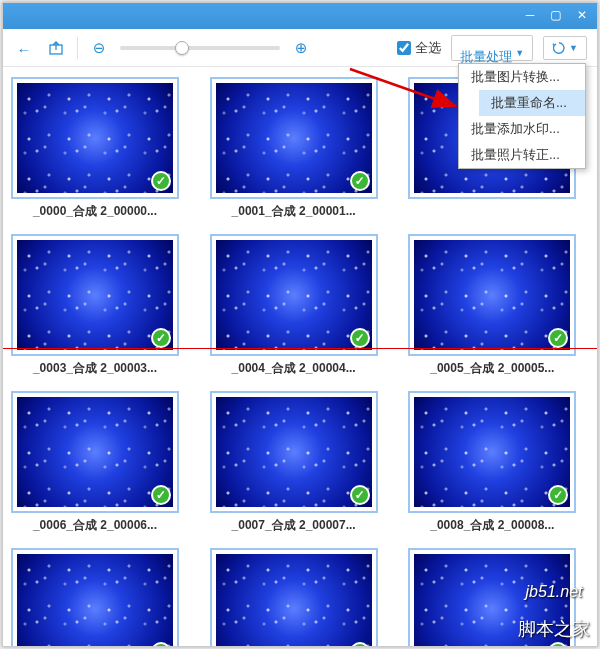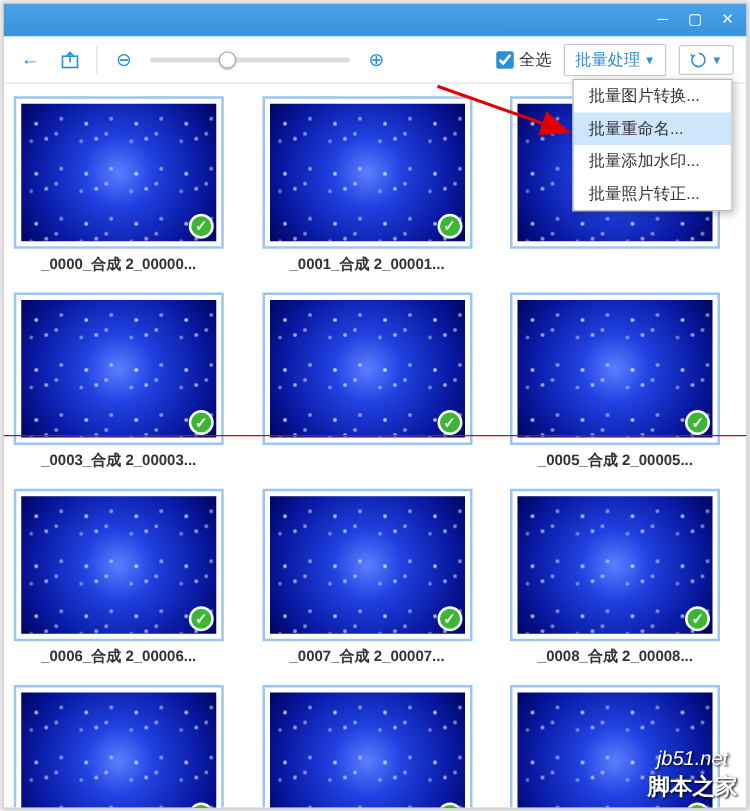--- a/index.html
+++ b/index.html
@@ -8,43 +8,43 @@
   .titlebar { height: 26px; background: linear-gradient(#4aa3e8, #3a93d8); position: relative; }
   .titlebar .sysbtn { position: absolute; right: 2px; top: 3px; display: flex; }
   .sysbtn span { width: 26px; height: 18px; color: #fff; font-size: 12px; text-align: center; line-height: 18px; cursor: pointer; }
   .toolbar { height: 38px; border-bottom: 1px solid #e5e5e5; display: flex; align-items: center; padding: 0 10px; gap: 10px; position: relative; }
   .tbtn { width: 22px; height: 22px; display: flex; align-items: center; justify-content: center; color: #2a8fd6; font-size: 15px; cursor: pointer; border-radius: 2px; }
   .zoom-slider { width: 160px; height: 4px; background: #ddd; border-radius: 2px; position: relative; }
   .zoom-slider .knob { position: absolute; left: 55px; top: -5px; width: 14px; height: 14px; border-radius: 50%; background: #fff; border: 1px solid #aaa; box-shadow: 0 1px 2px rgba(0,0,0,.2); }
   .spacer { flex: 1; }
   .selall { display: flex; align-items: center; gap: 4px; font-size: 13px; color: #333; }
   .selall input { width: 14px; height: 14px; accent-color: #2a8fd6; }
-  .batch-btn { height: 24px; padding: 12px 8px; border: 1px solid #ccc; background: #fff; color: #2a8fd6; font-size: 13px; display: flex; align-items: center; gap: 3px; cursor: pointer; border-radius: 2px; }
+  .batch-btn { height: 24px; padding: 12px 8px; border: 1px solid #ccc; background: #fff; color: #2a8fd6; font-size: 13px; display: flex; align-items: flex-start; gap: 3px; cursor: pointer; border-radius: 2px; }
   .rotate-btn { height: 24px; padding: 0 8px; border: 1px solid #ccc; background: #fff; color: #2a8fd6; display: flex; align-items: center; cursor: pointer; border-radius: 2px; }
   .content { padding: 10px 8px; display: grid; grid-template-columns: repeat(3, 1fr); gap: 14px 18px; height: calc(100% - 64px); overflow: hidden; }
   .thumb { width: 168px; }
   .thumb-img { width: 168px; height: 122px; background: #fff; border: 2px solid #9cc6ef; padding: 4px; position: relative; }
   .thumb-img .img-inner { width: 100%; height: 100%; background: radial-gradient(circle at 50% 50%, #5b7eff 0%, #2040e0 30%, #0818a0 72%, #000460 100%); position: relative; overflow: hidden; }
   .img-inner::before { content: ""; position: absolute; inset: 0; background:
     radial-gradient(circle at 30% 40%, rgba(255,255,255,.7) 1px, transparent 2px),
     radial-gradient(circle at 70% 60%, rgba(255,255,255,.5) 1px, transparent 2px),
     radial-gradient(circle at 50% 70%, rgba(255,255,255,.6) 1px, transparent 2px),
     radial-gradient(circle at 20% 75%, rgba(255,255,255,.4) 1px, transparent 2px),
     radial-gradient(circle at 80% 30%, rgba(255,255,255,.5) 1px, transparent 2px);
     background-size: 40px 40px; }
   .check { position: absolute; right: 6px; bottom: 6px; width: 20px; height: 20px; border-radius: 50%; background: #3cb634; border: 2px solid #fff; display: flex; align-items: center; justify-content: center; color: #fff; font-size: 12px; font-weight: bold; }
   .thumb-caption { font-size: 12px; color: #333; text-align: center; margin-top: 4px; white-space: nowrap; overflow: hidden; text-overflow: ellipsis; font-weight: bold; }
   .dropdown { position: absolute; right: 14px; top: 63px; width: 128px; background: #fff; border: 1px solid #bbb; box-shadow: 2px 2px 6px rgba(0,0,0,.25); z-index: 20; }
   .dropdown .mi { height: 26px; line-height: 26px; padding: 0 12px; font-size: 13px; color: #333; cursor: pointer; }
-  .dropdown .mi.hover { background: #cde6fb; }
+  .dropdown .mi.hover { background: #cde6fb; margin-left: 20px; }
   .arrow { position: absolute; left: 345px; top: 64px; z-index: 25; pointer-events: none; }
   .redline { position: absolute; left: 3px; top: 348px; width: 594px; height: 1px; background: #d00; z-index: 10; }
   .watermark { position: absolute; right: 10px; bottom: 8px; text-align: center; z-index: 30; }
   .watermark .jb { color: #fff; font-size: 16px; font-style: italic; text-shadow: 1px 1px 2px #000; }
-  .watermark .cn { color: #fff; font-size: 18px; font-weight: bold; text-shadow: 1px 1px 2px #000; }
+  .watermark .cn { color: #fff; font-size: 18px; font-weight: normal; text-shadow: 1px 1px 2px #000; margin-top: 16px; }
 </style>
 </head>
 <body>
 
 <div class="window">
   <div class="titlebar">
     <div class="sysbtn">
       <span>─</span>
       <span>▢</span>
       <span>✕</span>
@@ -109,20 +109,21 @@
           <div class="img-inner"></div>
           <div class="check">✓</div>
         </div>
         <div class="thumb-caption">_0003_合成 2_00003...</div>
       </div>
       <div class="thumb">
         <div class="thumb-img">
           <div class="img-inner"></div>
           <div class="check">✓</div>
         </div>
+        <div class="thumb-caption">_0004_合成 2_00004...</div>
       </div>
       <div class="thumb">
         <div class="thumb-img">
           <div class="img-inner"></div>
           <div class="check">✓</div>
         </div>
         <div class="thumb-caption">_0005_合成 2_00005...</div>
       </div>
       <div class="thumb">
         <div class="thumb-img">

